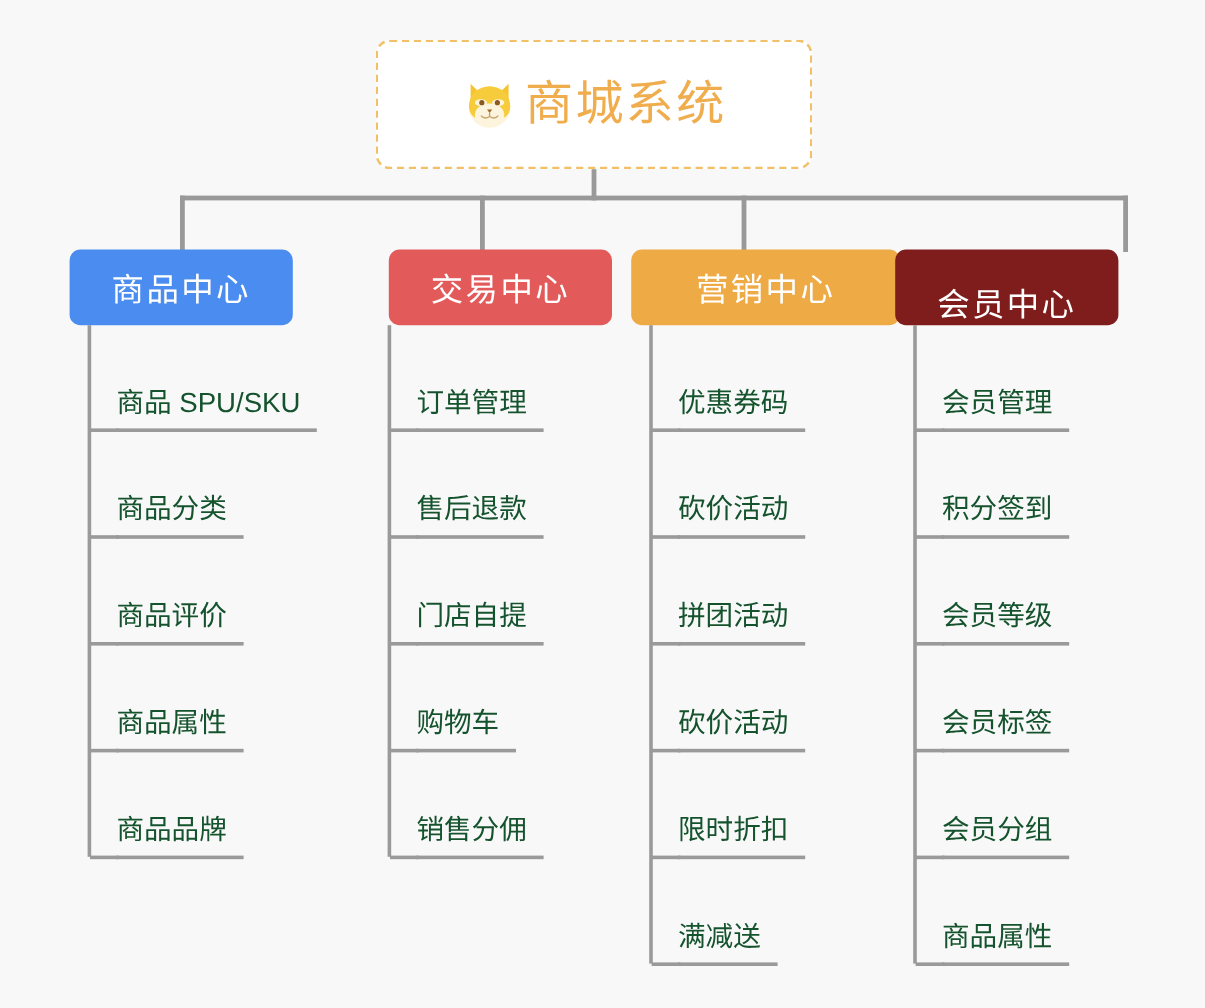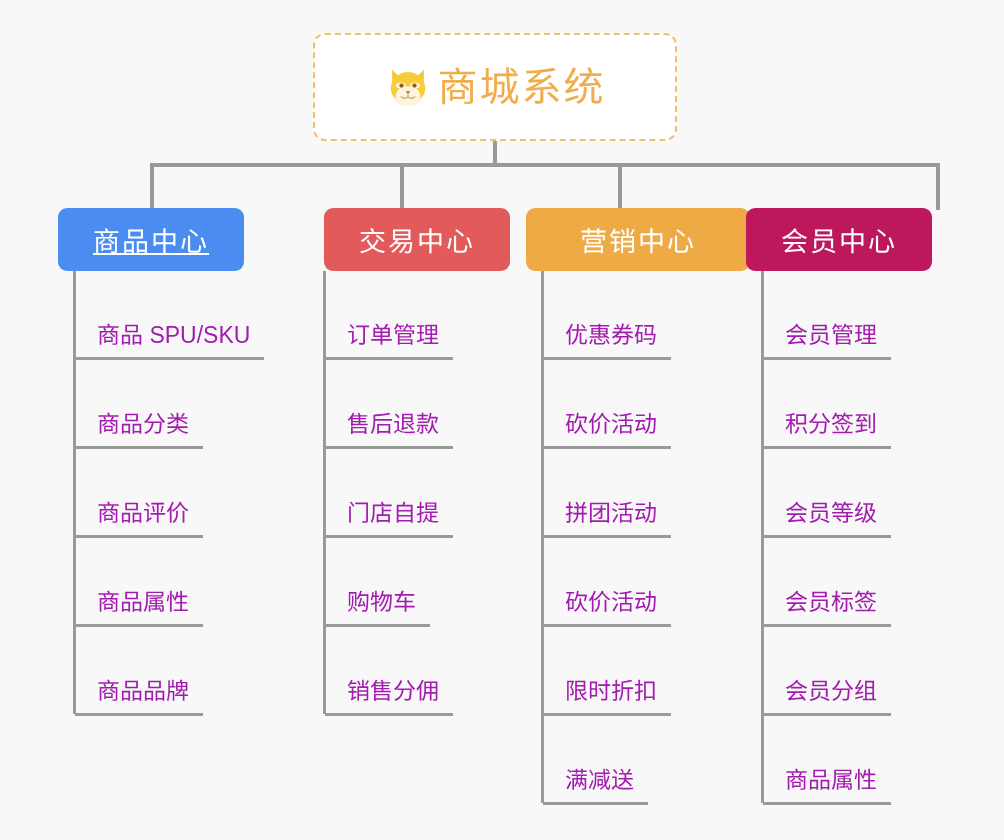--- a/index.html
+++ b/index.html
@@ -93,21 +93,21 @@
     height: 63px;
     border-radius: 9px;
     display: flex;
     align-items: center;
     justify-content: center;
     color: #ffffff;
     font-size: 27px;
     letter-spacing: 2px;
     white-space: nowrap;
   }
-  .column.c1 .cat-header { width: 186px; text-decoration: underline; }
+  .column.c1 .cat-header { width: 186px; }
   .column.c2 .cat-header { width: 186px; margin-left: 16px; }
   .column.c3 .cat-header { width: 224px; }
   .column.c4 .cat-header { width: 186px; }
 
   
   .leaf-list {
     position: relative;
     margin: 0;
     padding: 0 0 0 17px;
     list-style: none;
@@ -128,21 +128,21 @@
     height: 89px;
     display: flex;
     align-items: flex-end;
     padding-left: 22px;
   }
   .leaf-label {
     position: relative;
     display: inline-block;
     font-size: 23px;
     line-height: 1.25;
-    color: #a21caf;
+    color: #14532d;
     white-space: nowrap;
     padding: 0 14px 7px 0;
     border-bottom: 3px solid #9a9a9a;
   }
   
   .leaf-item::after {
     content: "";
     position: absolute;
     left: 0px;
     bottom: 0;
@@ -248,21 +248,21 @@
       <li class="leaf-item">
           <span class="leaf-label">限时折扣</span>
         </li>
       <li class="leaf-item">
           <span class="leaf-label">满减送</span>
         </li>
     </ul>
   </div>
 
   <div class="column c4">
-    <div class="cat-header" style="background: #be185d;">
+    <div class="cat-header" style="background: #7f1d1d; align-items: flex-end;">
       <span>会员中心</span>
     </div>
     <ul class="leaf-list">
       <li class="leaf-item">
           <span class="leaf-label">会员管理</span>
         </li>
       <li class="leaf-item">
           <span class="leaf-label">积分签到</span>
         </li>
       <li class="leaf-item">

